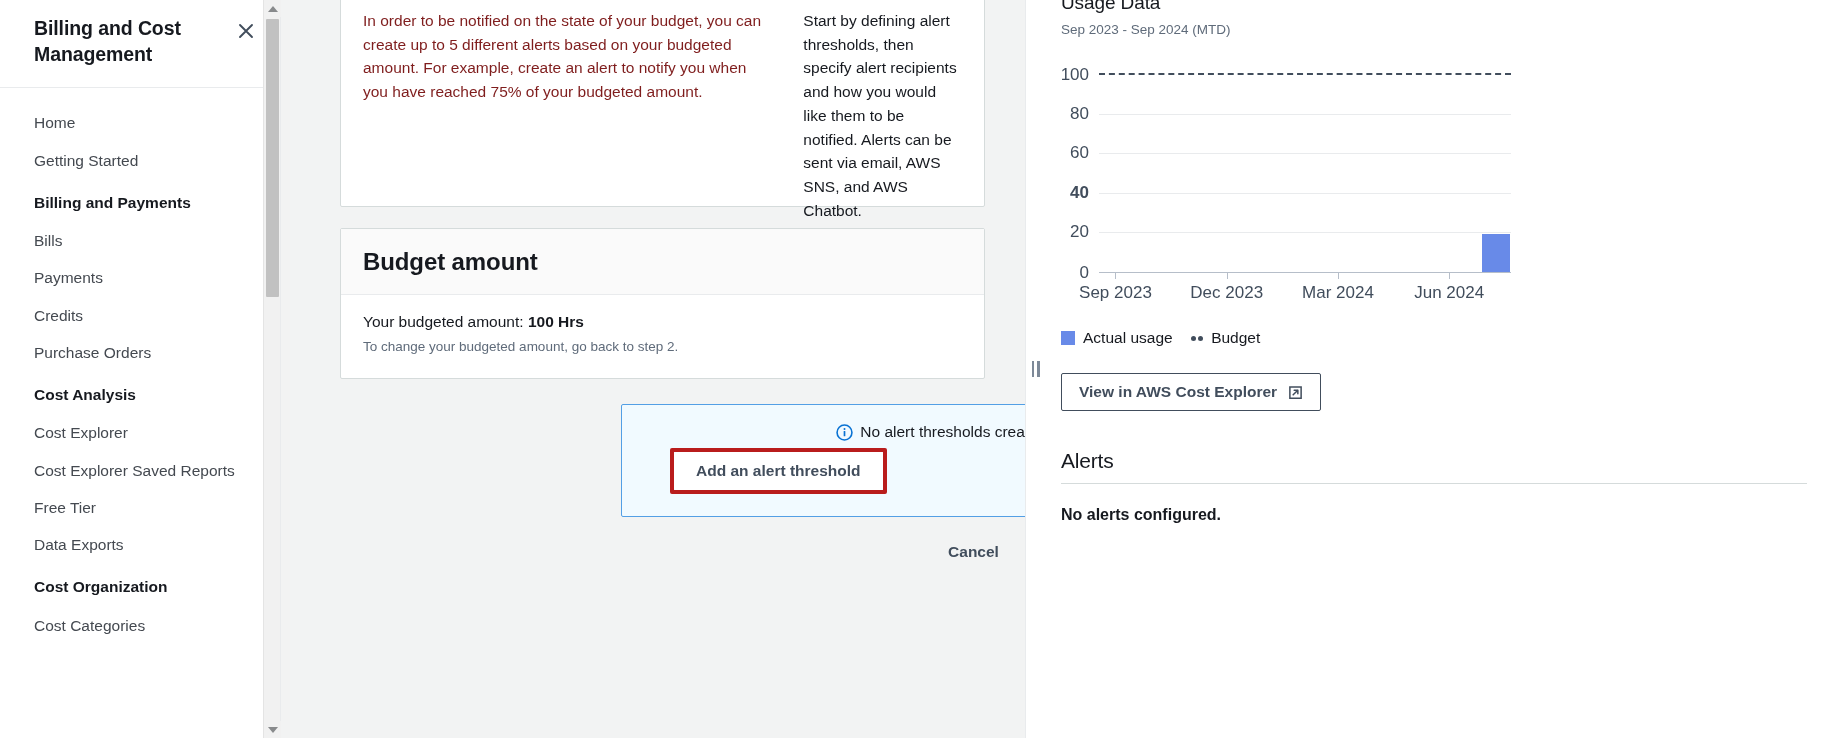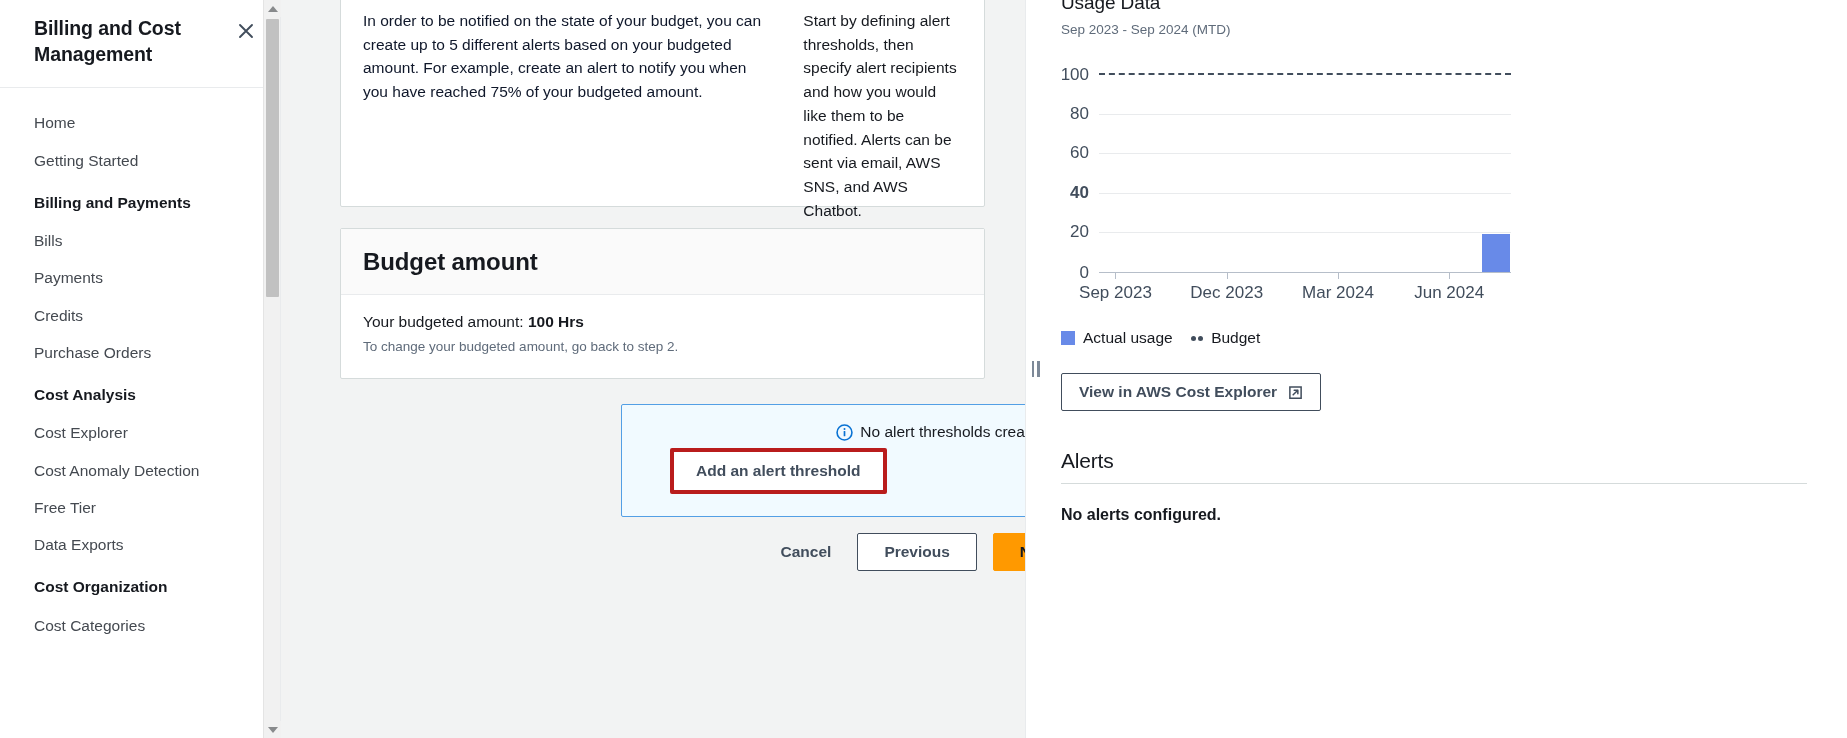--- a/index.html
+++ b/index.html
@@ -137,21 +137,21 @@
   }
   .info-cols {
     display: flex;
     padding: 128px 22px 24px 22px;
     gap: 34px;
   }
   .info-col-wide {
     width: 420px;
     font-size: 15.5px;
     line-height: 1.53;
-    color: #0f172a;
+    color: #7f1d1d;
   }
   .info-col-narrow {
     width: 164px;
     font-size: 15.5px;
     line-height: 1.53;
     color: #16191f;
   }
 
   
   .card-budget {
@@ -228,21 +228,21 @@
     white-space: nowrap;
   }
 
   
   .footer-actions {
     position: absolute;
     top: 533px;
     left: 322px;
     width: 645px;
     display: flex;
-    justify-content: center;
+    justify-content: flex-end;
     align-items: center;
     gap: 16px;
   }
   .btn-link {
     font-size: 15.5px;
     font-weight: 700;
     color: #414d5c;
     background: none;
     border: none;
     padding: 9px 10px;
@@ -467,21 +467,21 @@
     <nav class="sidebar-nav">
       <div class="nav-item">Home</div>
       <div class="nav-item">Getting Started</div>
       <div class="nav-item section">Billing and Payments</div>
       <div class="nav-item">Bills</div>
       <div class="nav-item">Payments</div>
       <div class="nav-item">Credits</div>
       <div class="nav-item">Purchase Orders</div>
       <div class="nav-item section">Cost Analysis</div>
       <div class="nav-item">Cost Explorer</div>
-      <div class="nav-item">Cost Anomaly Detection</div>
+      <div class="nav-item">Cost Explorer Saved Reports</div>
       <div class="nav-item">Free Tier</div>
       <div class="nav-item">Data Exports</div>
       <div class="nav-item section">Cost Organization</div>
       <div class="nav-item">Cost Categories</div>
     </nav>
 
     <div class="sb-scroll">
       <div class="sb-arrow up">
           <i></i>
         </div>

